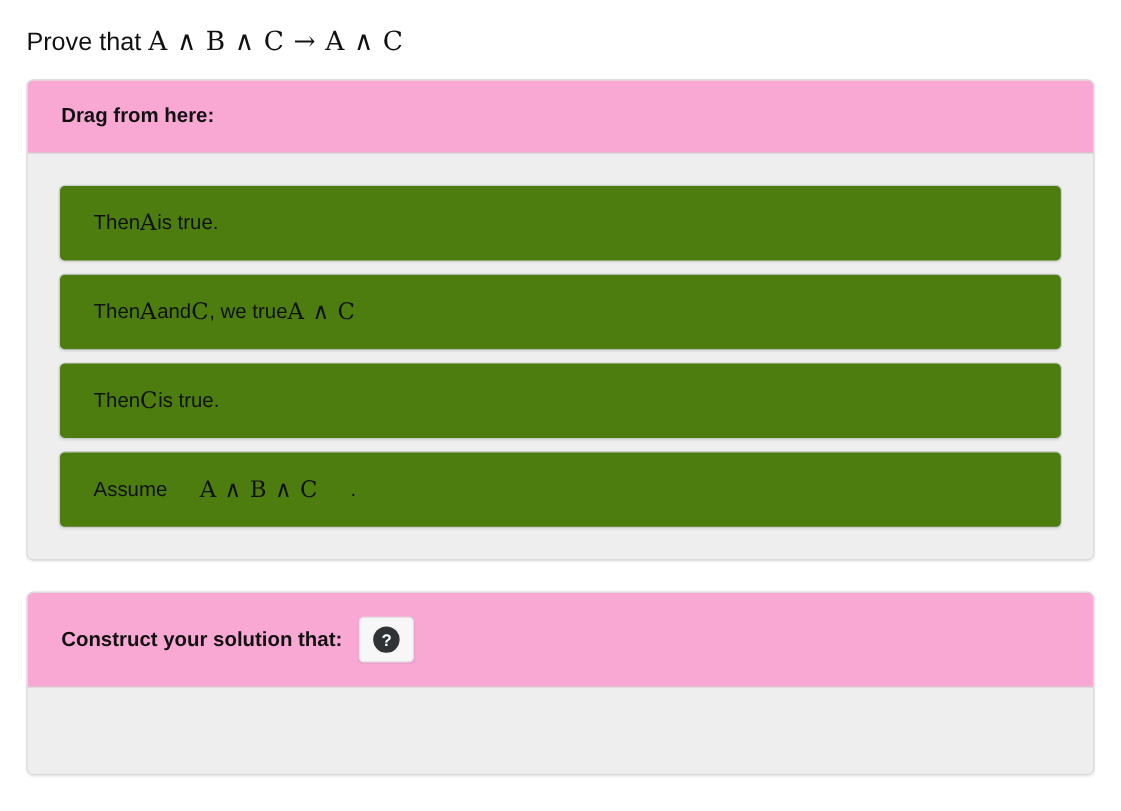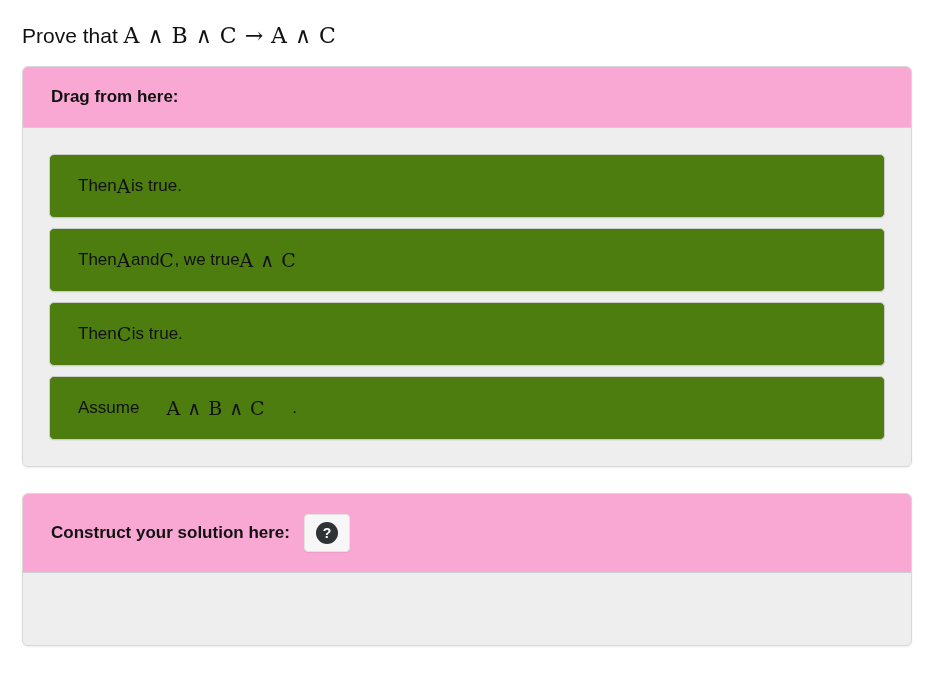--- a/index.html
+++ b/index.html
@@ -153,21 +153,21 @@
         <span>Assume </span>
           <span class="math">A ∧ B ∧ C</span>
           <span>.</span>
       </div>
 
     </div>
   </div>
 
   <div class="panel">
     <div class="panel-header">
-      <span class="hdr-text">Construct your solution here:</span>
+      <span class="hdr-text">Construct your solution that:</span>
       <span class="help-badge">
         <span class="help-circle">?</span>
       </span>
     </div>
     <div class="panel-body empty"></div>
   </div>
 
 </div>
 
 </body></html>

